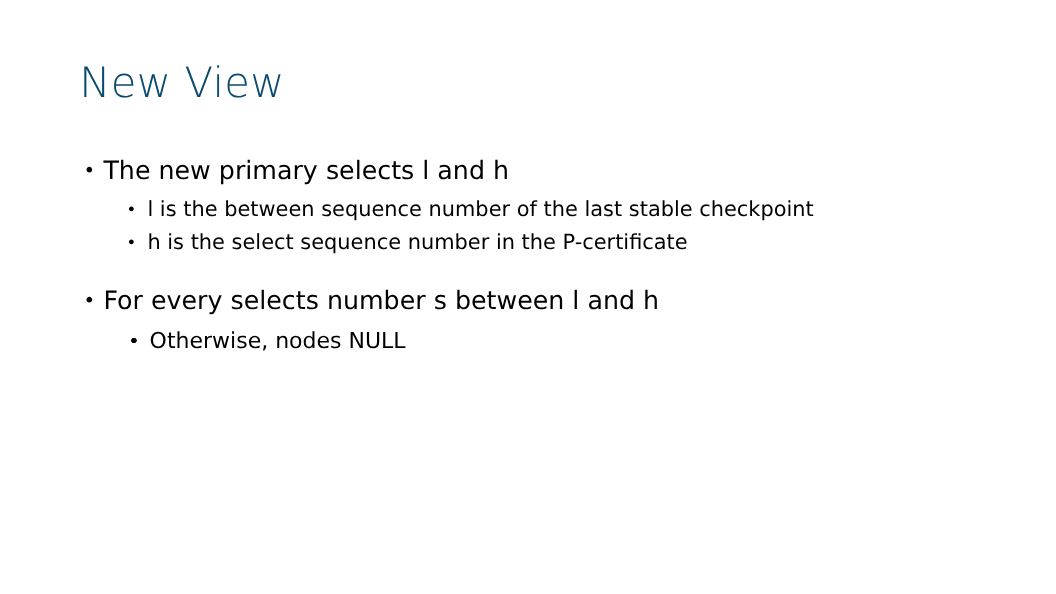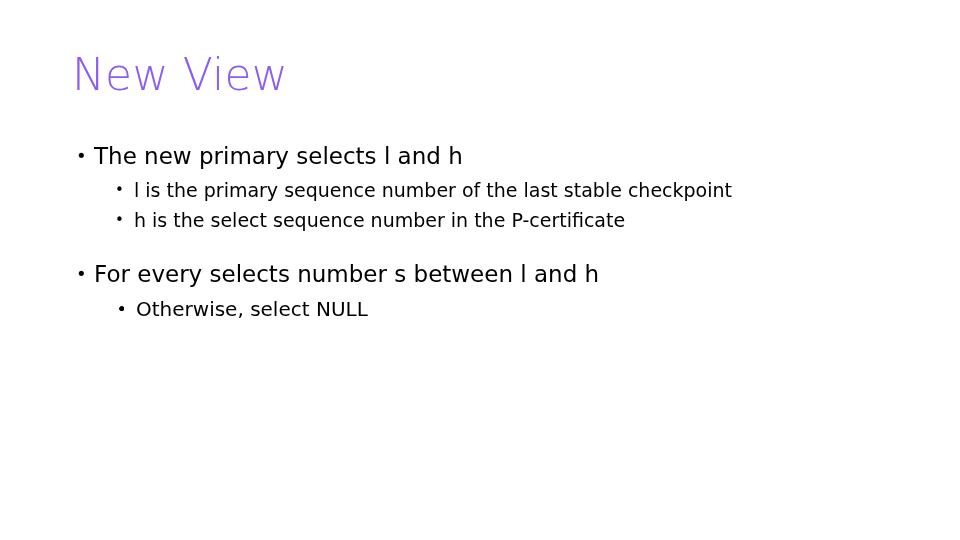--- a/index.html
+++ b/index.html
@@ -23,25 +23,25 @@
     height: 540px;
     background: #ffffff;
   }
 
   
   .slide-title {
     position: absolute;
     left: 72px;
     top: 52px;
     width: 820px;
-    font-size: 44px;
+    font-size: 38px;
     font-weight: 300;
     line-height: 46px;
     letter-spacing: 0.2px;
-    color: #8b5cf6;
+    color: #0c4a6e;
     white-space: nowrap;
   }
 
   
   .body-area {
     position: absolute;
     left: 72px;
     top: 140px;
     width: 830px;
   }
@@ -122,21 +122,21 @@
     <div class="group">
 
       <div class="l1">
         <span class="bullet">•</span>
         <span>The new primary selects l and h</span>
       </div>
 
       <div class="l2-list">
         <div class="l2">
           <span class="bullet">•</span>
-          <span>l is the primary sequence number of the last stable checkpoint</span>
+          <span>l is the between sequence number of the last stable checkpoint</span>
         </div>
         <div class="l2">
           <span class="bullet">•</span>
           <span>h is the select sequence number in the P-certificate</span>
         </div>
       </div>
 
     </div>
 
     <div class="group">
@@ -148,21 +148,21 @@
 
       <div class="l2-list tight">
         <div class="l2 lg">
           <span class="bullet">•</span>
         </div>
         <div class="l2 lg">
           <span class="bullet">•</span>
         </div>
         <div class="l2 lg">
           <span class="bullet">•</span>
-          <span>Otherwise, select NULL</span>
+          <span>Otherwise, nodes NULL</span>
         </div>
       </div>
 
     </div>
 
   </div>
 
 </div>
 
 </body></html>

